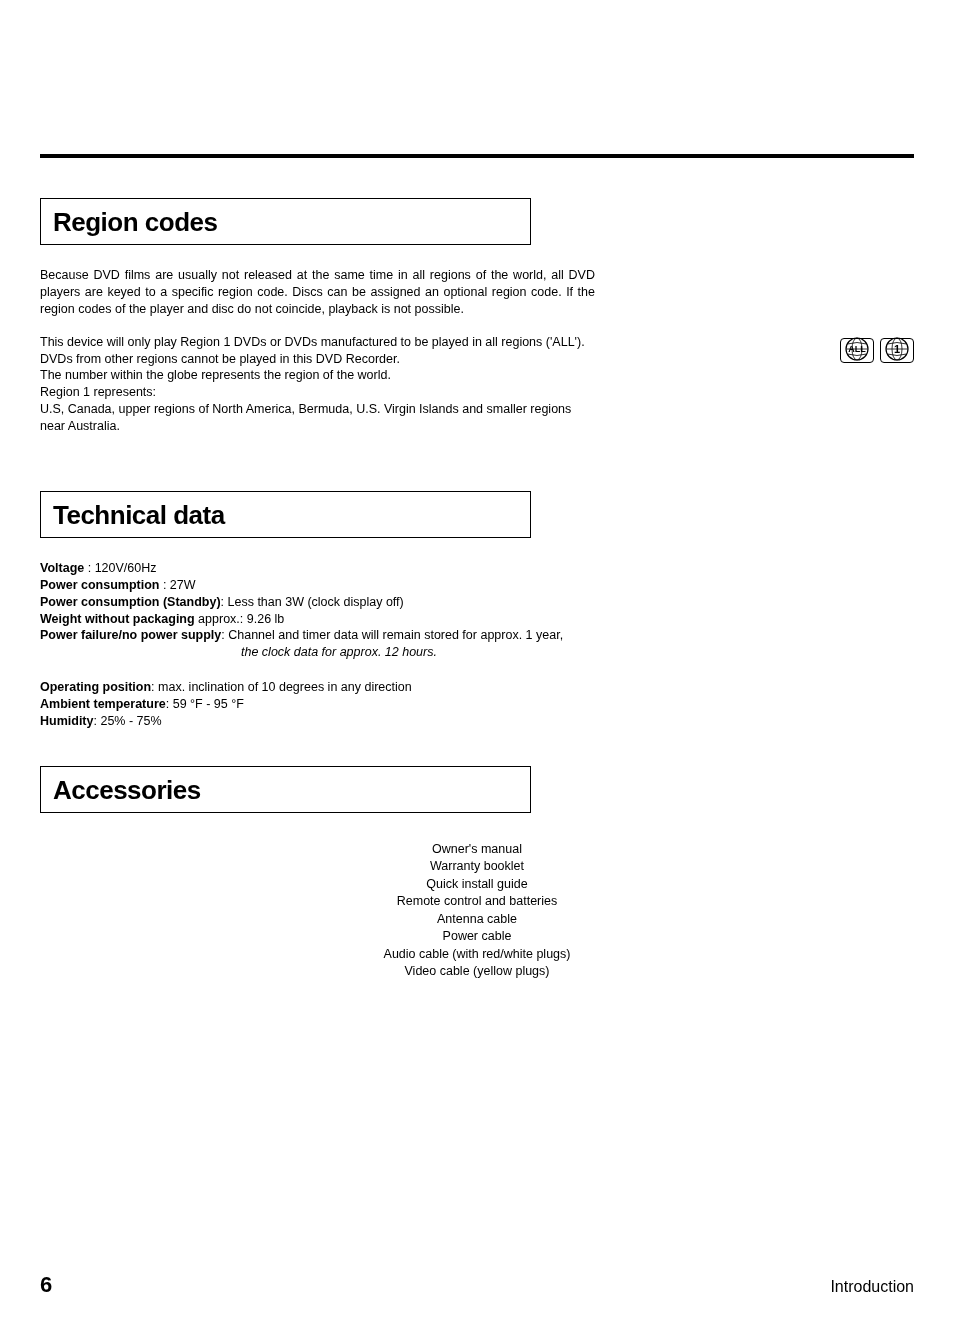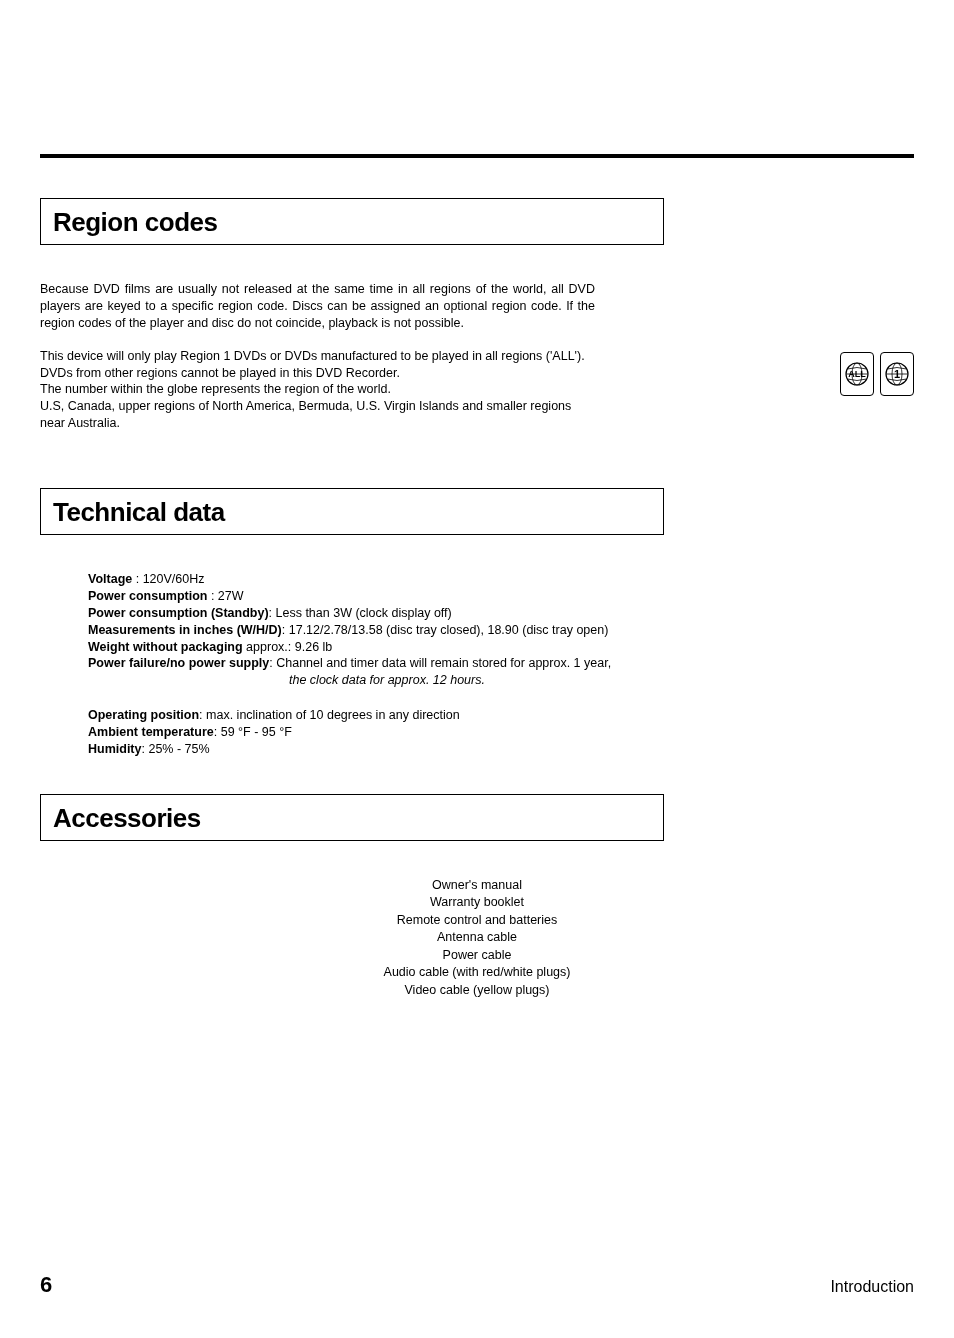--- a/index.html
+++ b/index.html
@@ -22,22 +22,22 @@
       left: 40px;
       right: 40px;
       border-top: 4px solid #000;
     }
     .content {
       margin-top: 44px;
     }
     .section-heading {
       border: 1px solid #000;
       padding: 8px 12px 6px 12px;
-      width: 624px;
-      margin-bottom: 36px;
+      width: 491px;
+      margin-bottom: 22px;
     }
     .section-heading h2 {
       font-size: 26px;
       font-weight: bold;
       letter-spacing: -0.5px;
     }
     .body-text {
       font-size: 12.5px;
       line-height: 1.35;
       width: 555px;
@@ -45,21 +45,20 @@
     }
     .body-text.justify {
       text-align: justify;
     }
     .body-text .line {
       display: block;
     }
     .tech-block {
       width: 580px;
       margin-bottom: 18px;
-      margin-left: 48px;
     }
     .tech-row {
       font-size: 12.5px;
       line-height: 1.35;
     }
     .tech-row .label {
       font-weight: bold;
     }
     .tech-indent {
       font-size: 12.5px;
@@ -79,25 +78,25 @@
       align-items: flex-start;
     }
     .region-icons {
       display: flex;
       gap: 6px;
       margin-left: 230px;
       margin-top: 4px;
     }
     .region-icon {
       width: 34px;
-      height: 44px;
+      height: 25px;
       border: 1.5px solid #000;
       border-radius: 4px;
       display: flex;
-      align-items: center;
+      align-items: flex-end;
       justify-content: center;
     }
     .footer {
       position: absolute;
       bottom: 40px;
       left: 40px;
       right: 40px;
       display: flex;
       justify-content: space-between;
       align-items: baseline;
@@ -127,20 +126,21 @@
     <h2>Region codes</h2>
   </div>
 
   <div class="body-text justify">Because DVD films are usually not released at the same time in all regions of the world, all DVD players are keyed to a specific region code. Discs can be assigned an optional region code. If the region codes of the player and disc do not coincide, playback is not possible.</div>
 
   <div class="region-row">
     <div class="body-text">
       <span class="line">This device will only play Region 1 DVDs or DVDs manufactured to be played in all regions ('ALL').</span>
       <span class="line">DVDs from other regions cannot be played in this DVD Recorder.</span>
       <span class="line">The number within the globe represents the region of the world.</span>
+      <span class="line">Region 1 represents:</span>
       <span class="line">U.S, Canada, upper regions of North America, Bermuda, U.S. Virgin Islands and smaller regions near Australia.</span>
     </div>
     <div class="region-icons">
       <div class="region-icon">
         <svg width="26" height="26" viewBox="0 0 26 26">
           <circle cx="13" cy="13" r="11" fill="none" stroke="#000" stroke-width="1.2"></circle>
           <ellipse cx="13" cy="13" rx="5" ry="11" fill="none" stroke="#000" stroke-width="0.8"></ellipse>
           <line x1="2" y1="13" x2="24" y2="13" stroke="#000" stroke-width="0.8"></line>
           <path d="M3.5 8 Q13 5 22.5 8" fill="none" stroke="#000" stroke-width="0.8"></path>
           <path d="M3.5 18 Q13 21 22.5 18" fill="none" stroke="#000" stroke-width="0.8"></path>
@@ -163,41 +163,41 @@
   <div class="spacer-md"></div>
 
   <div class="section-heading">
     <h2>Technical data</h2>
   </div>
 
   <div class="tech-block">
     <div class="tech-row"><span class="label">Voltage</span><span> : 120V/60Hz</span></div>
     <div class="tech-row"><span class="label">Power consumption</span><span> : 27W</span></div>
     <div class="tech-row"><span class="label">Power consumption (Standby)</span><span>: Less than 3W (clock display off)</span></div>
-    <div class="tech-row"><span class="label">Measurements in inches (W/H/D)</span><span>: 17.12/2.78/13.58 (disc tray closed), 18.90 (disc tray open)</span></div>
     <div class="tech-row"><span class="label">Weight without packaging</span><span> approx.: 9.26 lb</span></div>
     <div class="tech-row"><span class="label">Power failure/no power supply</span><span>:  Channel and timer data will remain stored for approx. 1 year,</span></div>
     <div class="tech-indent">the clock data for approx. 12 hours.</div>
   </div>
 
   <div class="tech-block">
     <div class="tech-row"><span class="label">Operating position</span><span>: max. inclination of 10 degrees in any direction</span></div>
     <div class="tech-row"><span class="label">Ambient temperature</span><span>: 59 °F - 95 °F</span></div>
     <div class="tech-row"><span class="label">Humidity</span><span>: 25% - 75%</span></div>
   </div>
 
   <div class="spacer-sm"></div>
 
   <div class="section-heading">
     <h2>Accessories</h2>
   </div>
 
   <div class="accessories-list">
     <div>Owner's manual</div>
     <div>Warranty booklet</div>
+    <div>Quick install guide</div>
     <div>Remote control and batteries</div>
     <div>Antenna cable</div>
     <div>Power cable</div>
     <div>Audio cable (with red/white plugs)</div>
     <div>Video cable (yellow plugs)</div>
   </div>
 
 </div>
 
 <div class="footer">

